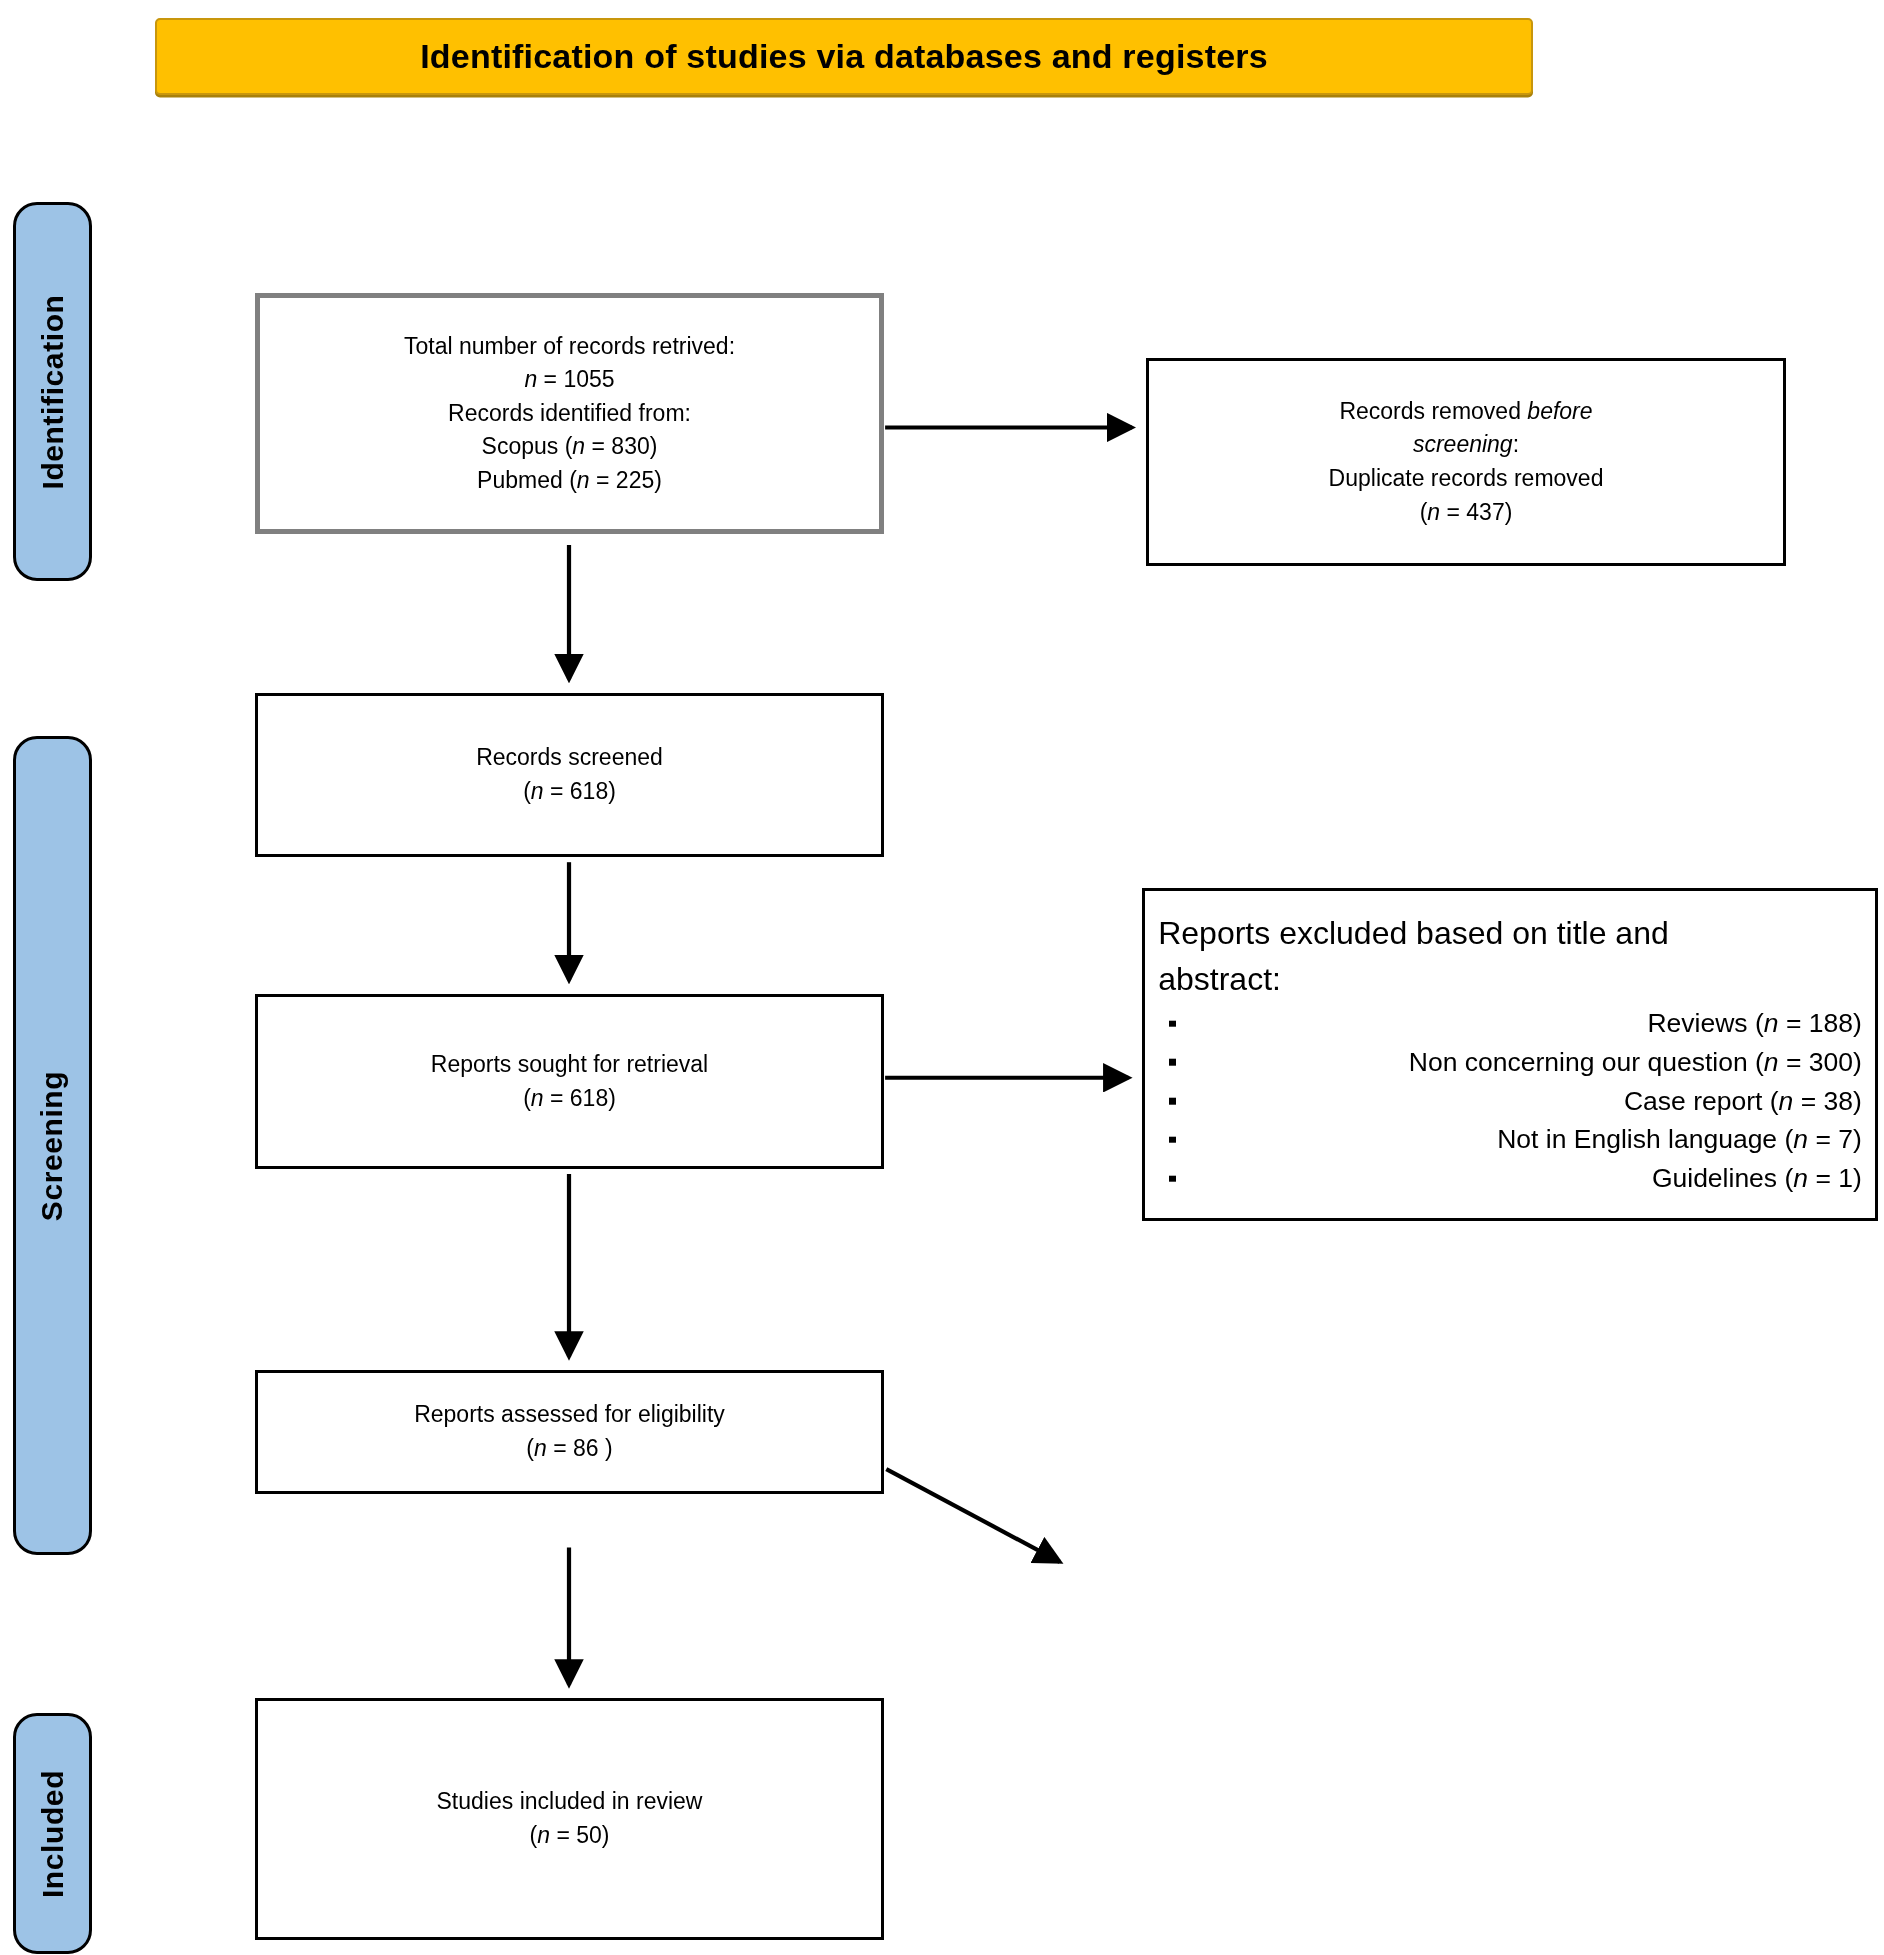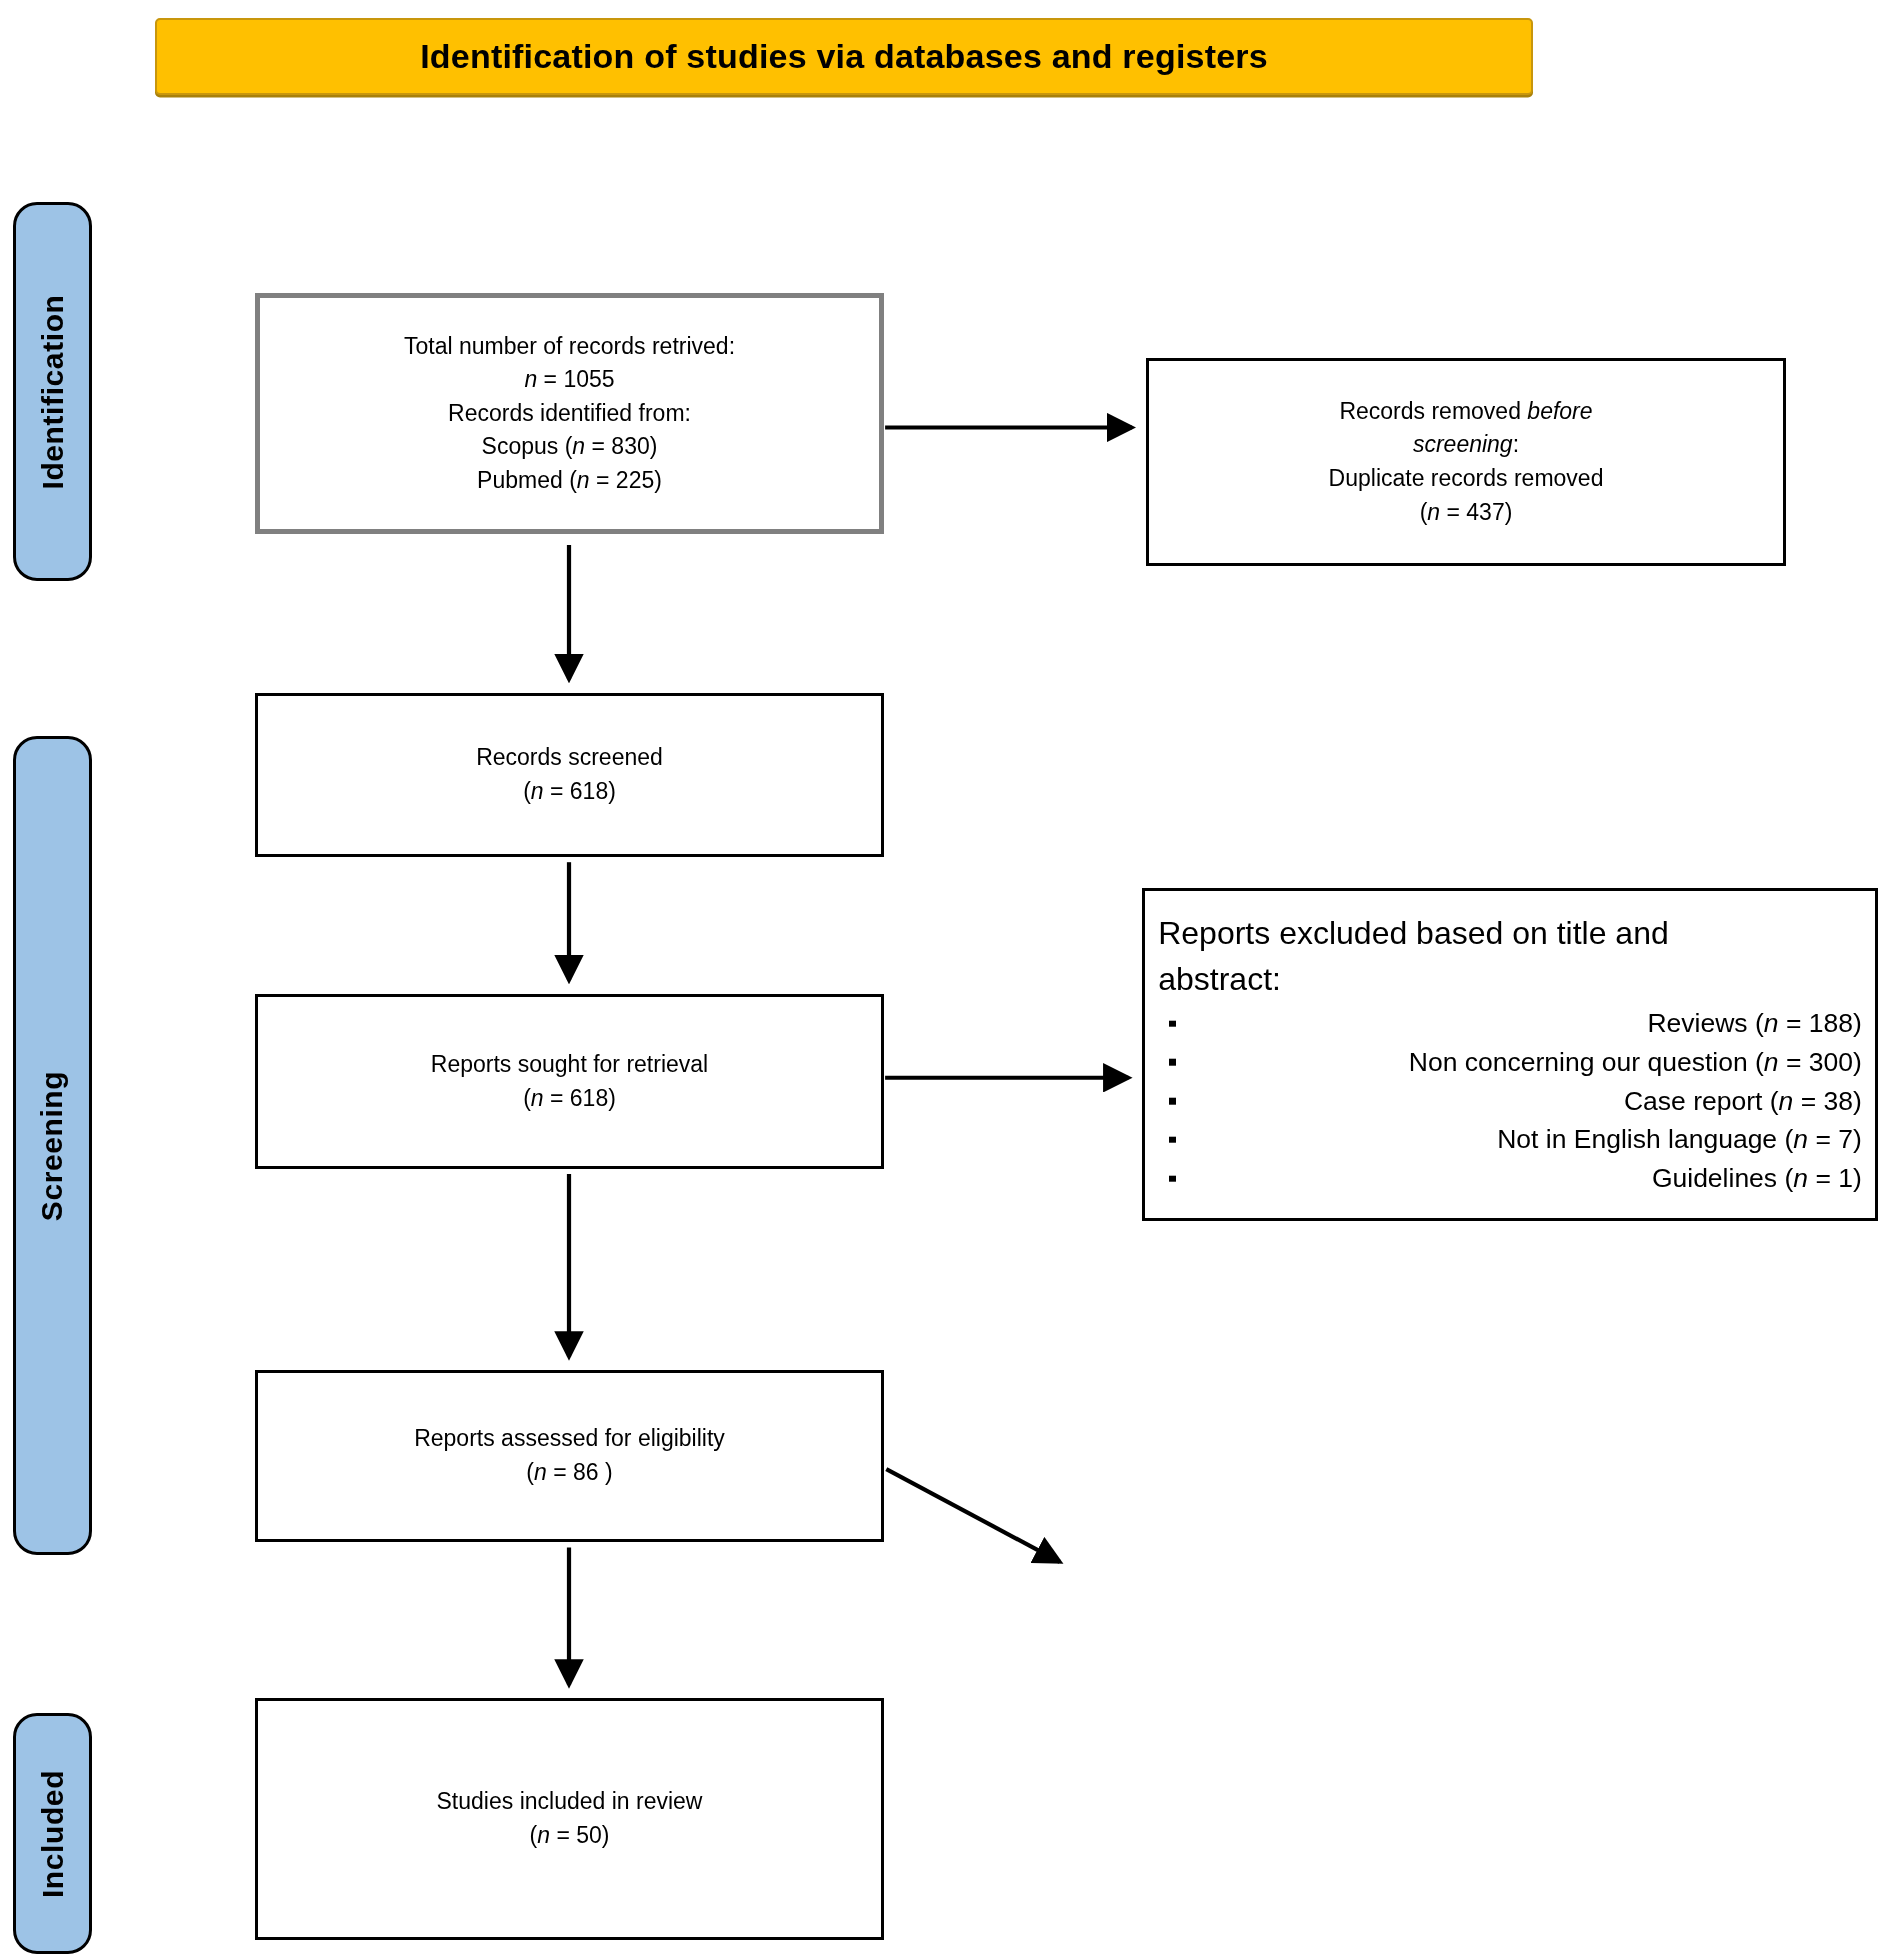--- a/index.html
+++ b/index.html
@@ -79,21 +79,21 @@
   }
   .flow-box .box-text em{ font-style:italic; }
   .flow-box .box-text i{ font-style:italic; }
 
   
   #box-records-retrieved{ left:255px;  top:293px;  width:629px; height:241px; }
   #box-records-removed{   left:1146px; top:322px;  width:640px; height:208px;margin-top:36px; }
   #box-records-screened{  left:255px;  top:693px; width:629px; height:164px; }
   #box-reports-sought{    left:255px;  top:994px; width:629px; height:175px; }
   #box-reports-excluded-reasons{ left:1142px; top:888px; width:736px; height:333px; }
-  #box-reports-assessed{  left:255px;  top:1370px; width:629px; height:172px; }
+  #box-reports-assessed{  left:255px;  top:1370px; width:629px; height:124px; }
   #box-reports-excluded{  left:1073px; top:1480px; width:414px; height:199px; }
   #box-studies-included{  left:255px;  top:1698px; width:629px; height:242px; }
 
   
   .excl-wrap{ width:100%; }
   .excl-heading{
     font-size:32px; line-height:1.42; text-align:left; margin-bottom:2.4px;
   }
   .excl-list{ list-style:none; margin:0; padding:0; }
   .excl-list li{

